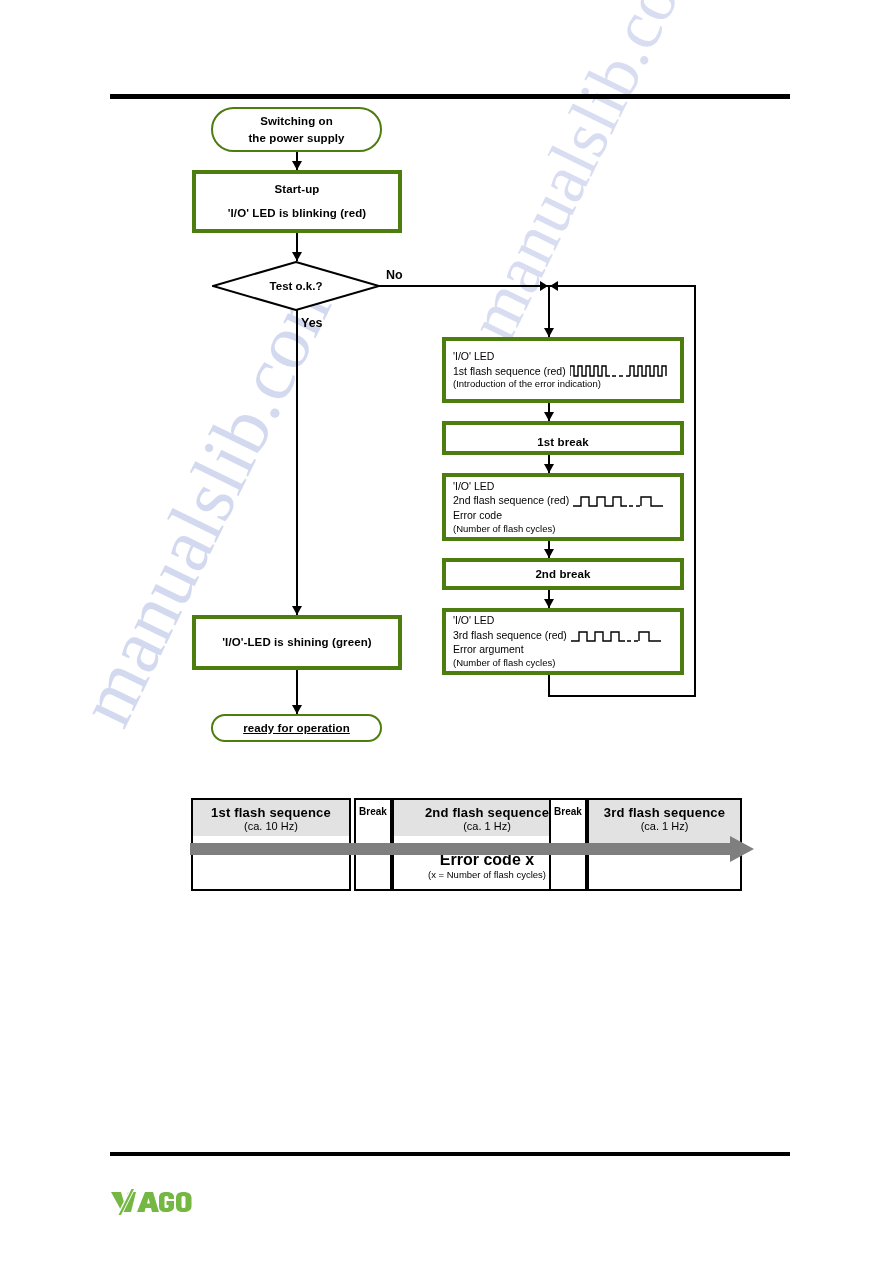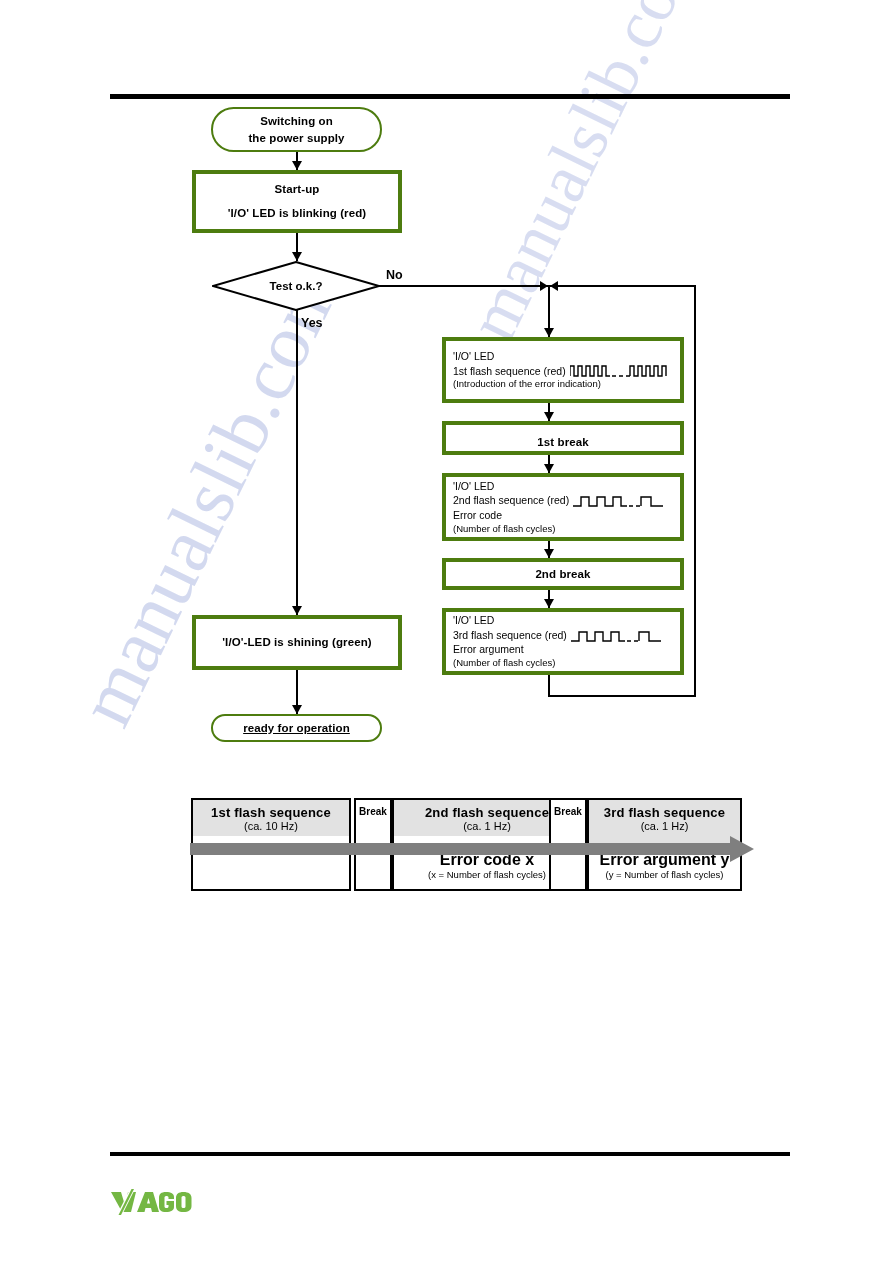--- a/index.html
+++ b/index.html
@@ -359,24 +359,20 @@
 
   <div class="tt-cell tt-break" style="left:549px; top:798px; width:38px; height:93px;">
     <span>Break</span>
   </div>
 
   <div class="tt-cell" style="left:587px; top:798px; width:155px; height:93px;">
     <div class="tt-head" style="height:52px;">
       <span class="tt-title">3rd flash sequence</span>
       <span class="tt-freq">(ca. 1 Hz)</span>
     </div>
-    <div class="tt-body" style="height:38px;">
-      <span class="tt-main">Error argument y</span>
-      <span class="tt-sub">(y = Number of flash cycles)</span>
-    </div>
   </div>
 
   <svg class="logo" viewBox="0 0 168 52">
     <g fill="#74b743">
 
       <polygon points="2,6 22,6 30,33 36,6 52,6 42,46 24,46"></polygon>
 
       <path d="M54,46 L70,6 L86,6 L98,46 L84,46 L82,38 L71,38 L69,46 Z M74,29 L80,29 L77,18 Z"></path>
 
       <path d="M128,20 L128,16 C128,9 122,6 112,6 C102,6 98,10 98,18 L98,34 C98,42 102,46 112,46 C122,46 128,43 128,36 L128,24 L113,24 L113,32 L117,32 L117,35 C117,37 115,38 113,38 C111,38 109,37 109,35 L109,17 C109,15 111,14 113,14 C115,14 117,15 117,17 L117,20 Z"></path>

